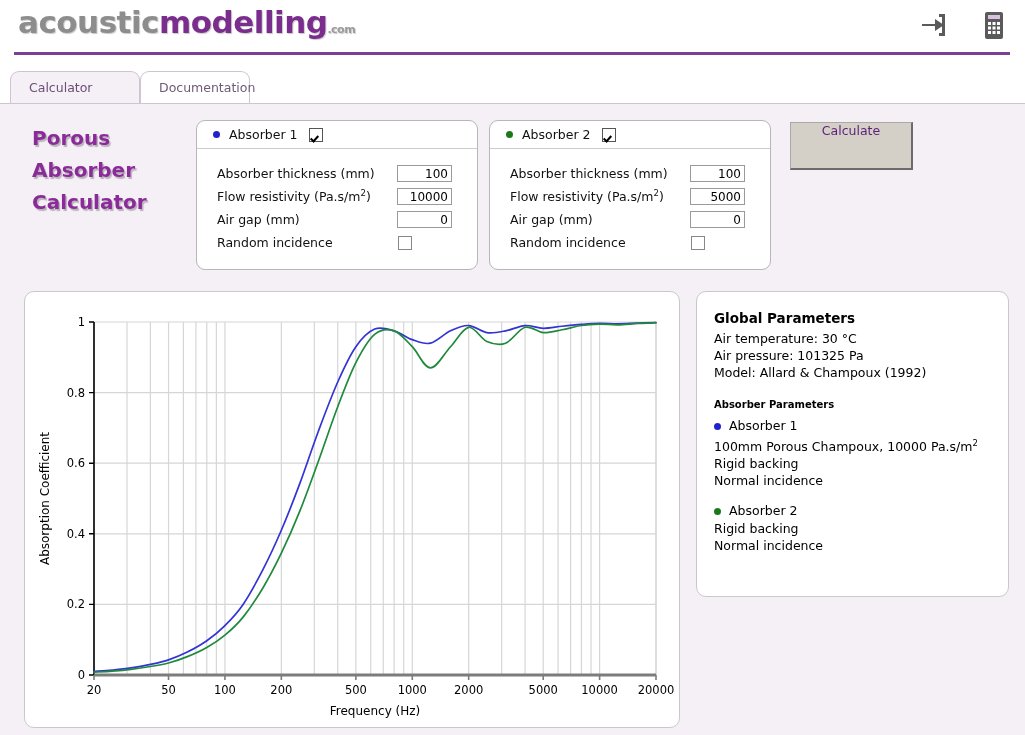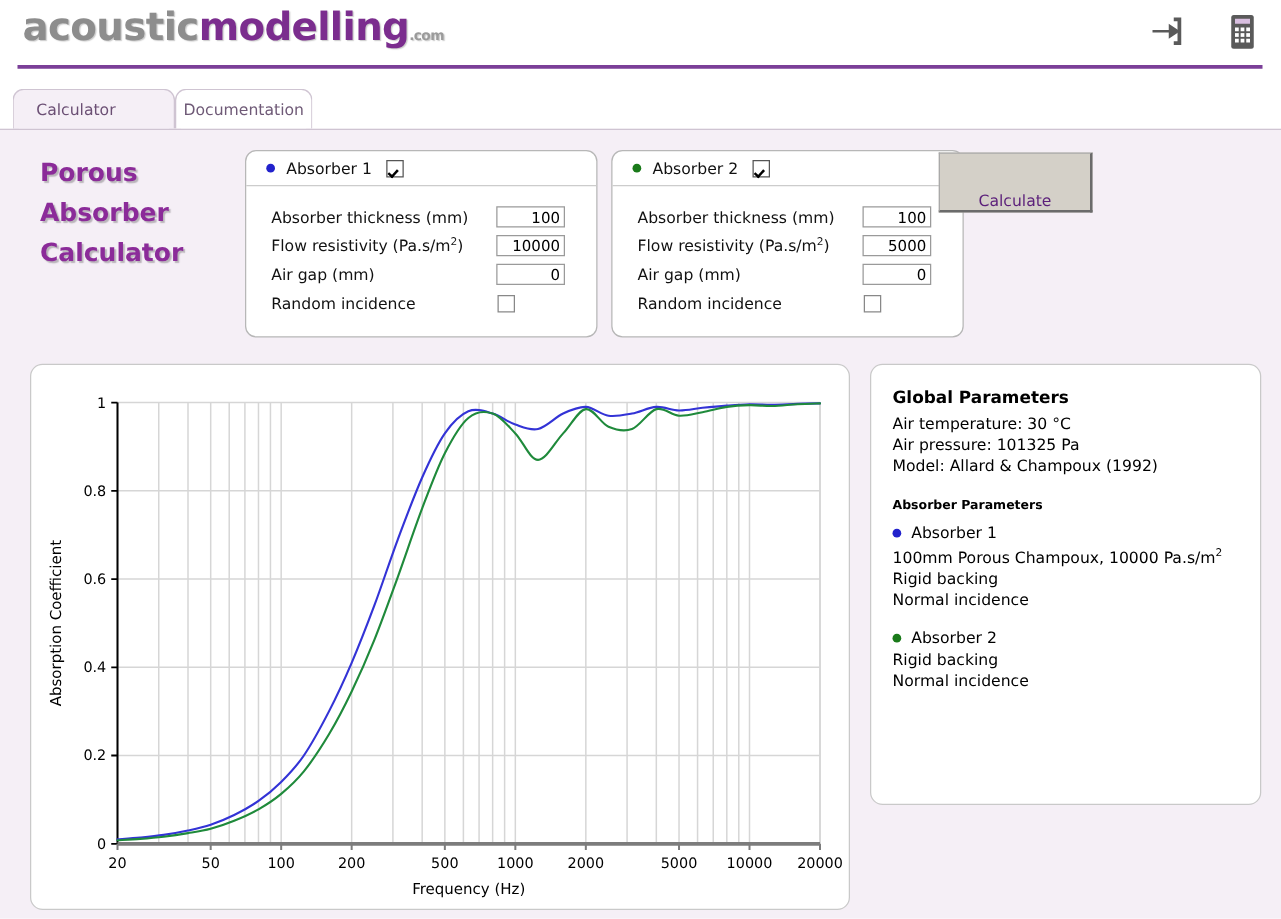--- a/index.html
+++ b/index.html
@@ -42,21 +42,21 @@
     color:#6f5a77;
     font-size:12.5px;
     display:flex;align-items:center;
     padding:0 18px;
     box-sizing:border-box;
     cursor:pointer;
     white-space:nowrap;
   }
   .tab.active{background:#f5eff6;color:#6b4f74;}
   #tab0{left:10px;width:130px;}
-  #tab1{left:140px;width:110px;justify-content:center;}
+  #tab1{left:140px;width:110px;}
   
   #main{
     position:absolute;left:0;top:103px;width:1025px;height:632px;
     background:#f5eff6;
     border-top:1px solid #cfc4d2;
     box-sizing:border-box;
   }
   
   #bigtitle{
     position:absolute;left:32px;top:122px;width:170px;
@@ -99,36 +99,36 @@
     font-family:"DejaVu Sans","Liberation Sans",sans-serif;
     color:#000;outline:none;
   }
   .fchk{
     width:12px;height:12px;border:1px solid #888;background:#fff;cursor:pointer;
     display:inline-block;margin-left:1px;
   }
   sup{font-size:8.5px;}
   
   #calcbtn{
-    position:absolute;left:751px;top:122px;width:120px;height:45px;
+    position:absolute;left:790px;top:122px;width:120px;height:45px;
     background:#d4d0c8;border:1px solid #a9a9a9;
     border-right:2px solid #6b6b6b;border-bottom:2px solid #6b6b6b;
     color:#5b1f7a;font-size:12.5px;cursor:pointer;
-    display:flex;align-items:flex-end;justify-content:center;
+    display:flex;align-items:flex-start;justify-content:center;
     font-family:"DejaVu Sans","Liberation Sans",sans-serif;
   }
   
   #chartpanel{
     position:absolute;left:24px;top:291px;width:656px;height:437px;
     background:#ffffff;border:1px solid #c9c9c9;border-radius:10px;
     box-sizing:border-box;overflow:hidden;
   }
   
   #parampanel{
-    position:absolute;left:696px;top:291px;width:313px;height:353px;
+    position:absolute;left:696px;top:291px;width:313px;height:306px;
     background:#ffffff;border:1px solid #c9c9c9;border-radius:10px;
     box-sizing:border-box;padding:18px 16px 0 17px;
   }
   .p-h{font-size:13.5px;font-weight:bold;color:#000;margin:0 0 4px 0;}
   .p-h2{font-size:10px;font-weight:bold;color:#000;margin:18px 0 5px 0;}
   .p-l{font-size:12.5px;color:#000;line-height:17px;}
   .p-leg{font-size:12.5px;color:#000;line-height:18px;display:flex;align-items:center;}
   .p-leg .dot{margin-right:8px;}
   .p-grp{margin-top:7px;}
 </style>

